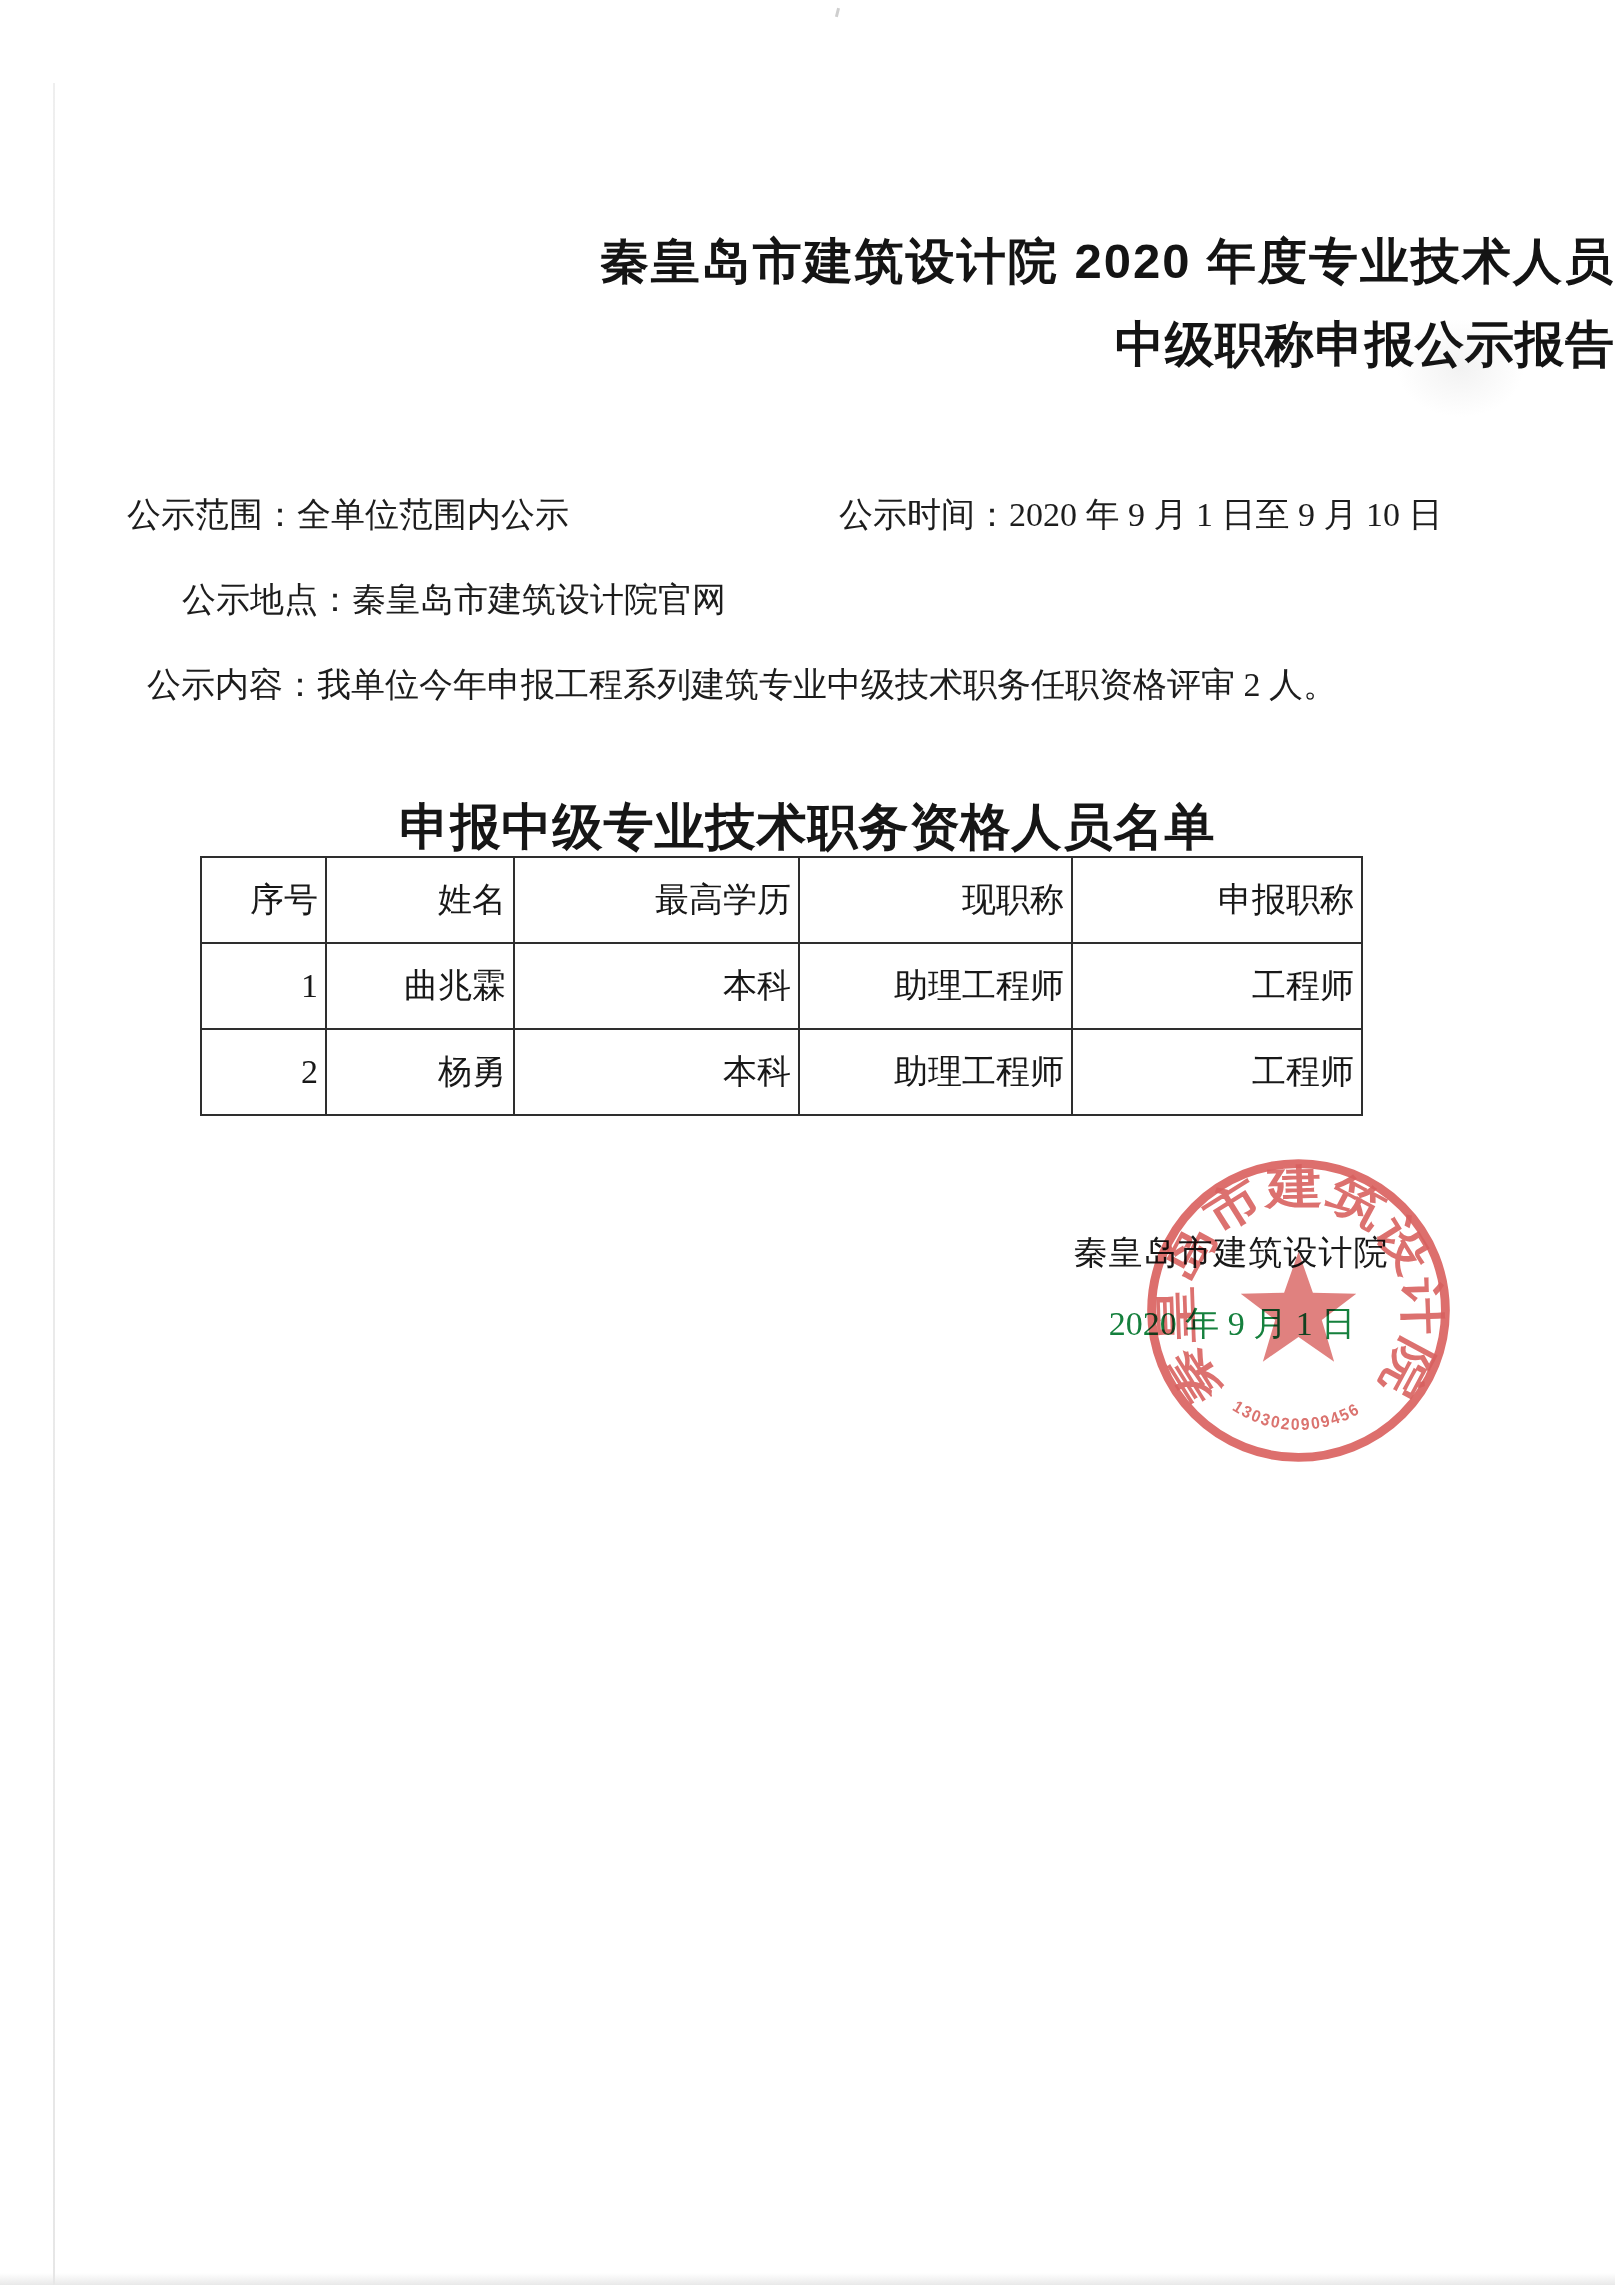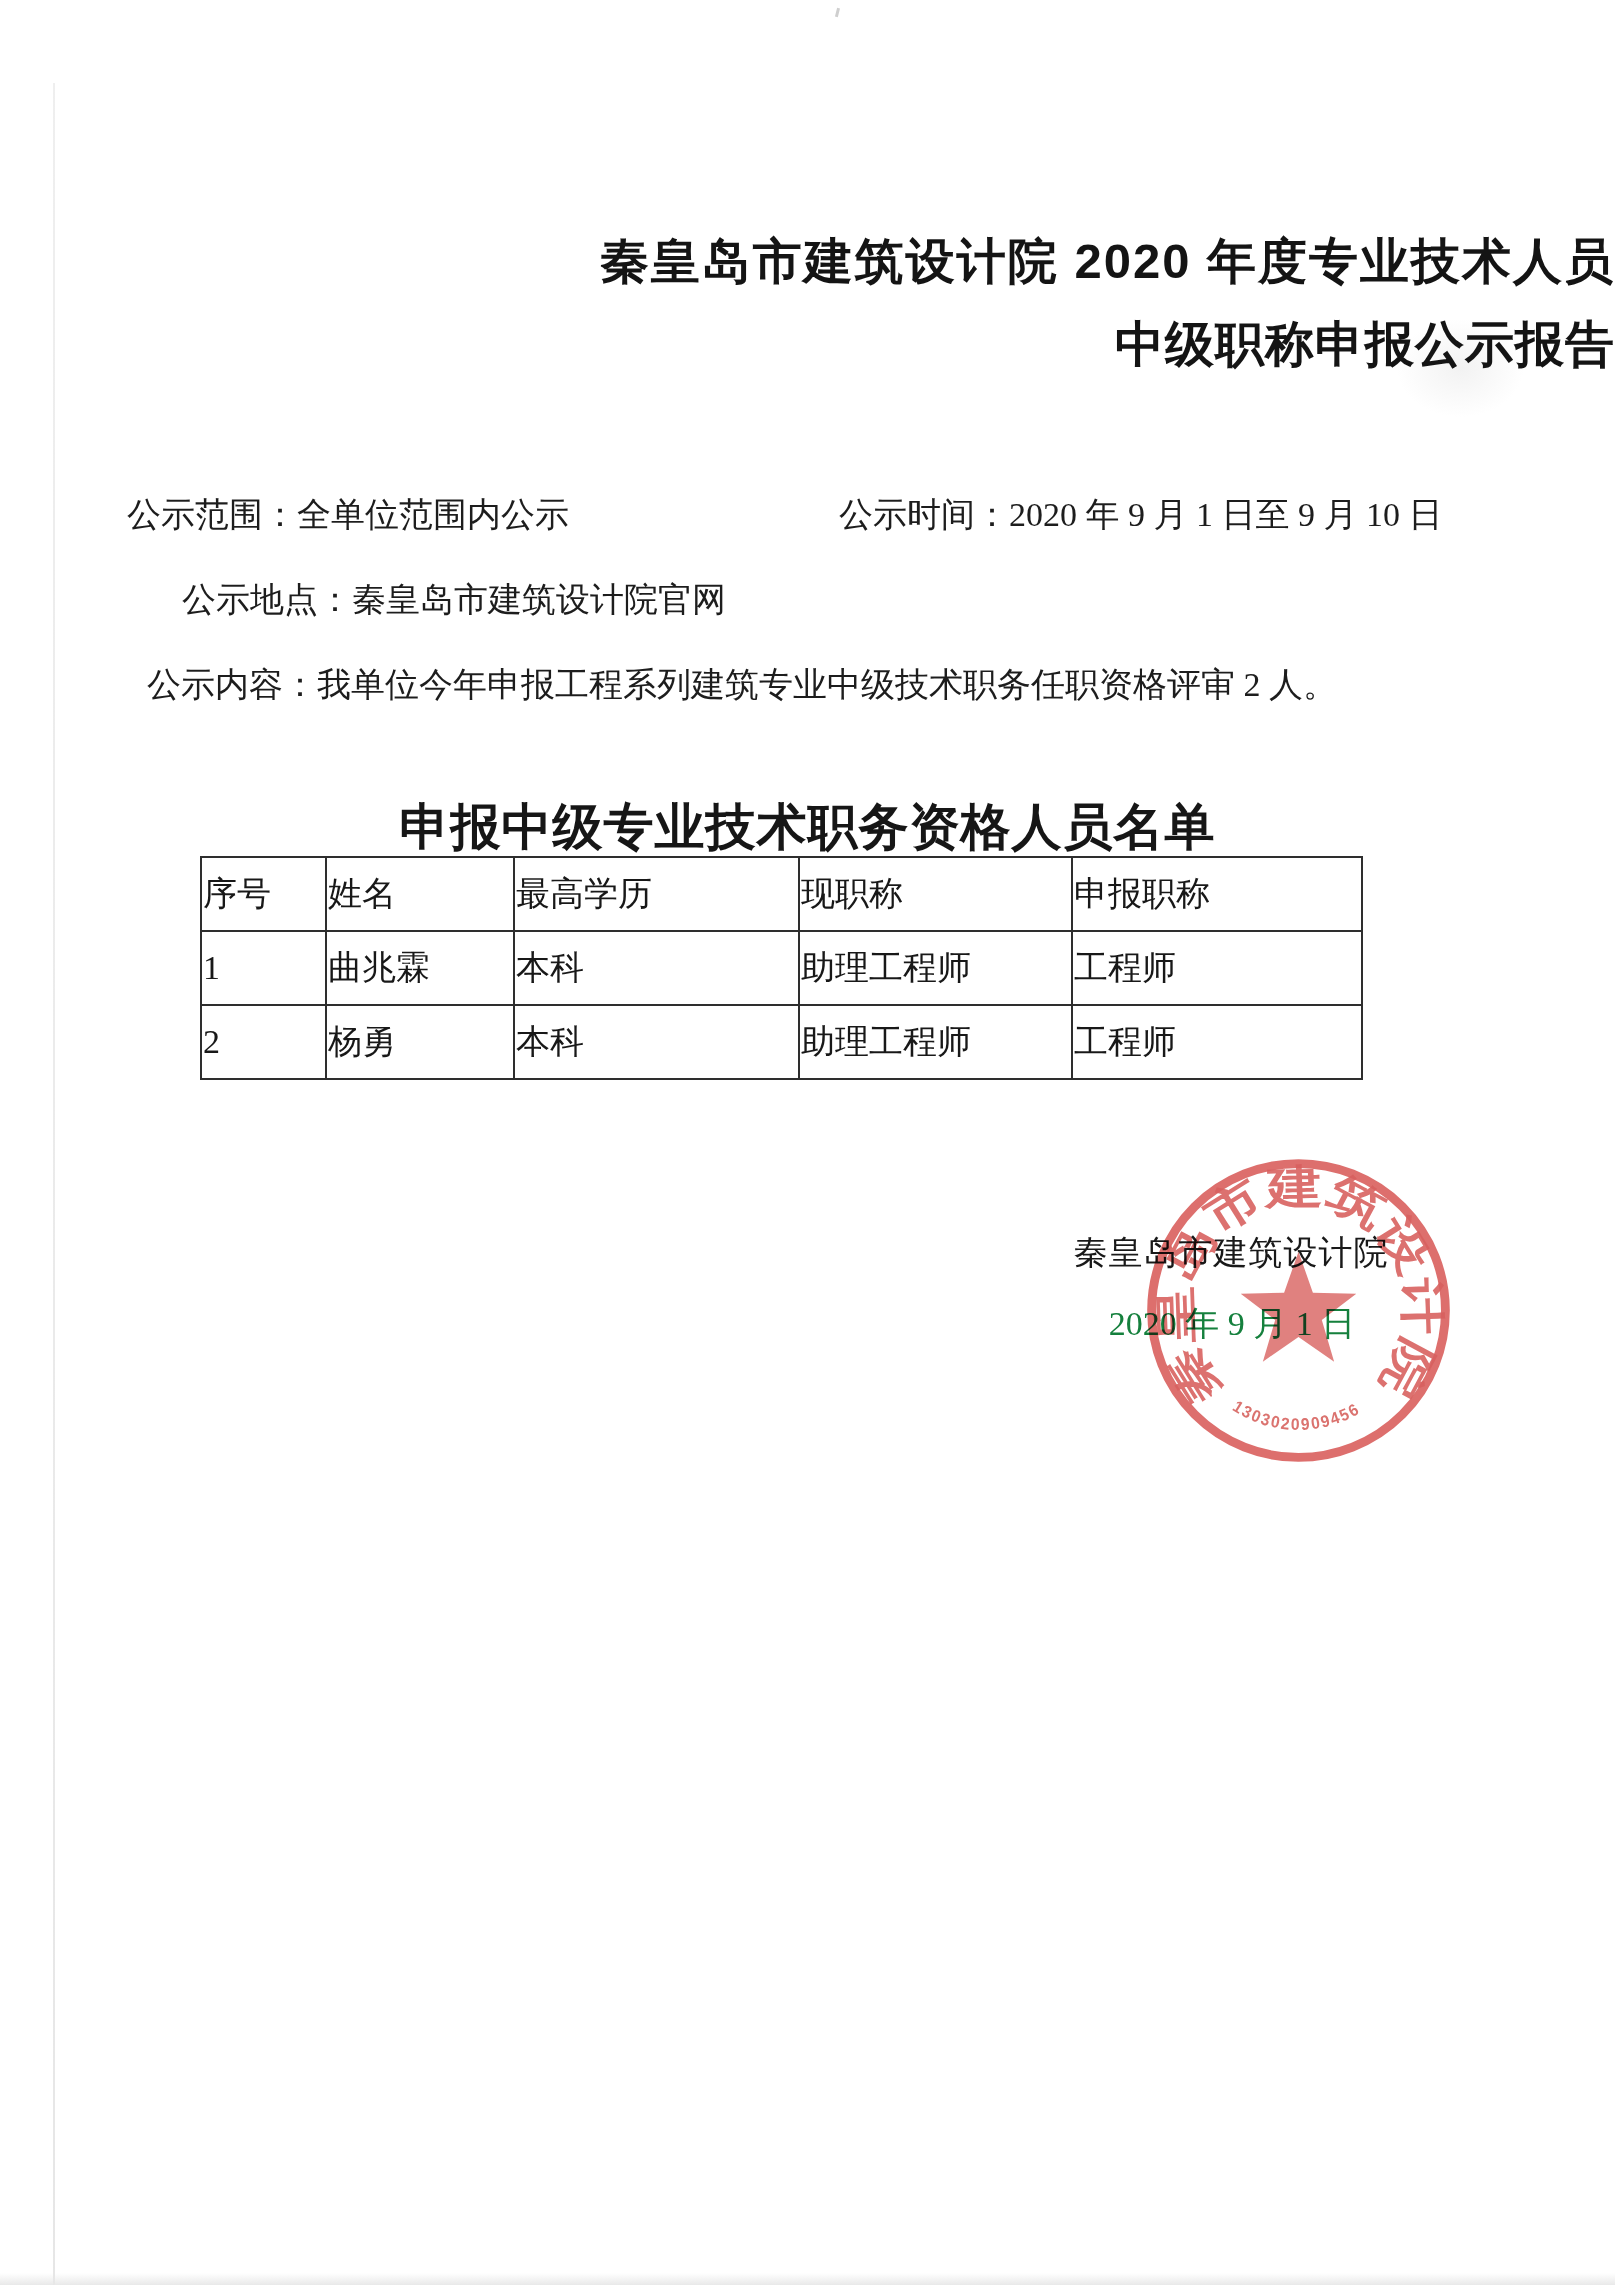--- a/index.html
+++ b/index.html
@@ -27,21 +27,21 @@
   .meta-time{left:839px;top:494px;}
   .meta-place{left:135px;top:579px;margin-left:47px;}
   .meta-content{left:135px;top:664px;margin-left:12px;}
   
   .table-title{position:absolute;top:794px;left:0;width:100%;text-align:center;
     font-size:50px;font-weight:700;letter-spacing:1px;color:#161616;}
   table.roster{position:absolute;left:200px;top:856px;width:1162px;
     border-collapse:collapse;table-layout:fixed;font-size:34px;color:#181818;
     border:2.9px solid #2e2e2e;}
   table.roster th,table.roster td{border:2px solid #2e2e2e;height:70px;
-    text-align:left;vertical-align:middle;font-weight:400;padding:1px;}
+    text-align:right;vertical-align:middle;font-weight:400;padding:7px;}
   table.roster td.name{font-family:"Liberation Sans","DejaVu Sans",sans-serif;}
   
   .sig-org{position:absolute;top:1230px;left:1231px;transform:translateX(-50%);
     font-size:34px;letter-spacing:1px;white-space:nowrap;color:#191919;}
   .sig-date{position:absolute;top:1301px;left:1232px;transform:translateX(-50%);
     font-size:34px;white-space:nowrap;color:#15803d;}
   
   svg.stamp{position:absolute;left:1132px;top:1144px;width:333px;height:333px;
     mix-blend-mode:multiply;opacity:.85;}
   .stamp-ring-text{font-family:"Liberation Sans","DejaVu Sans",sans-serif;

